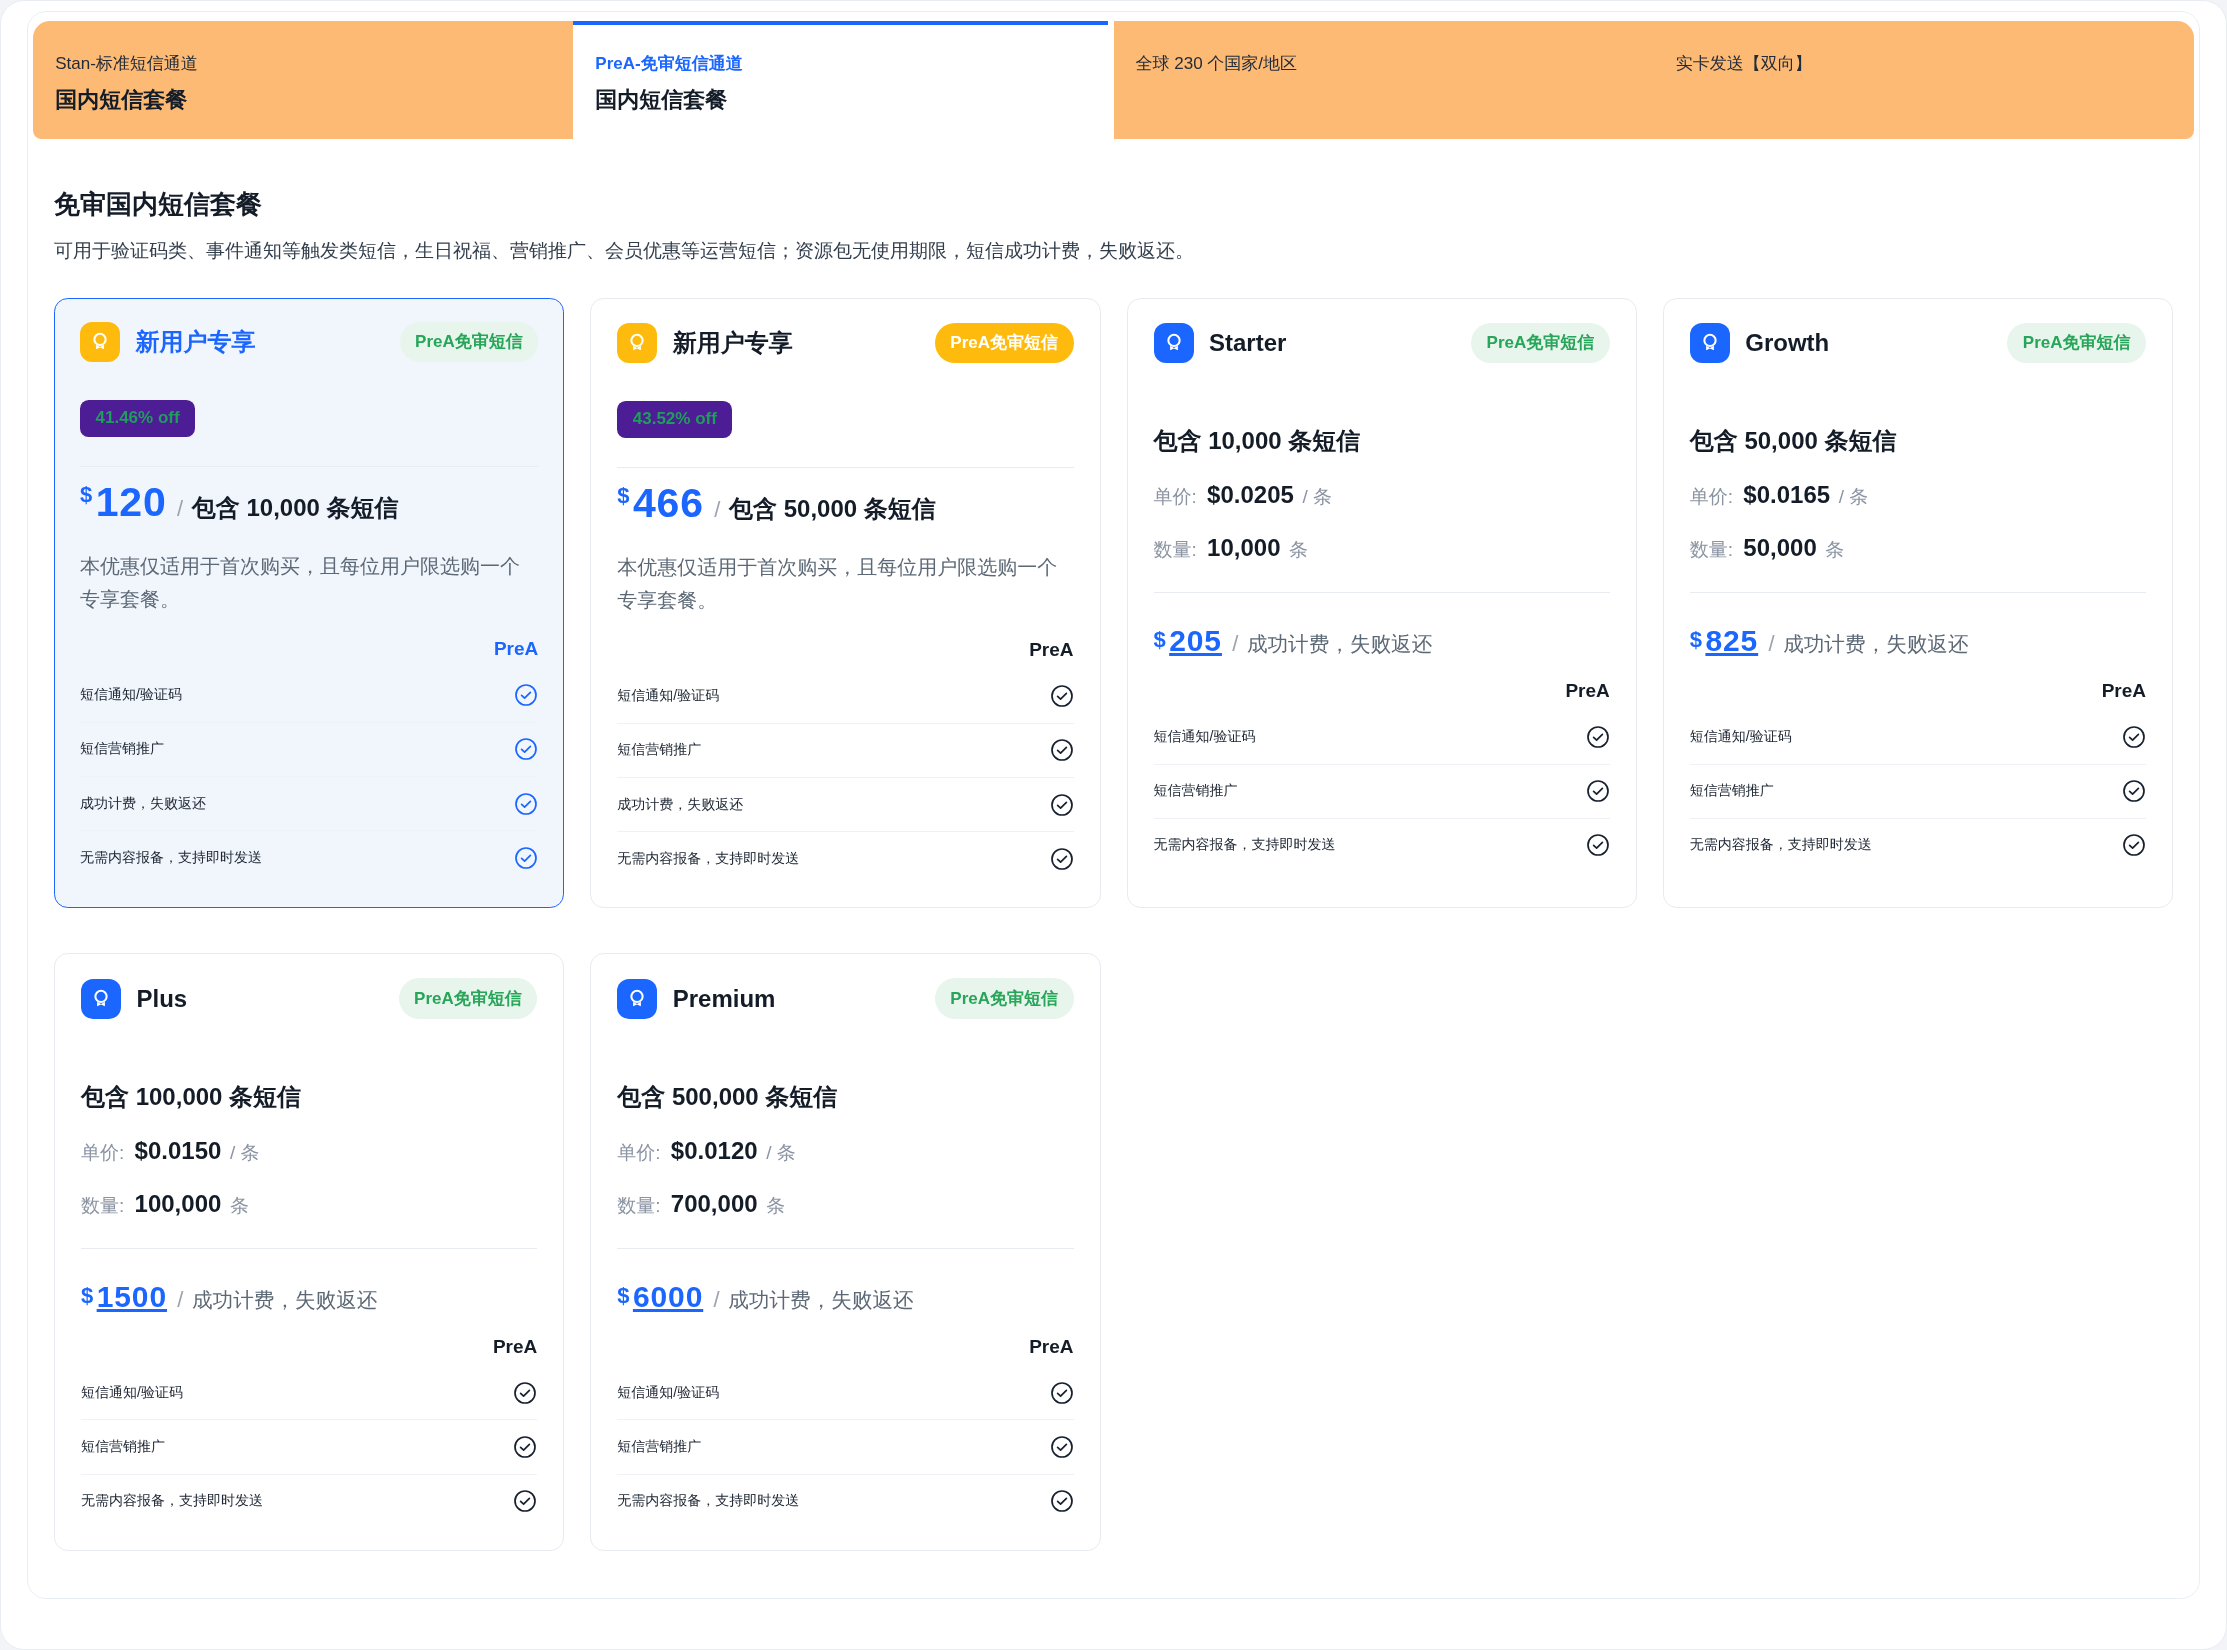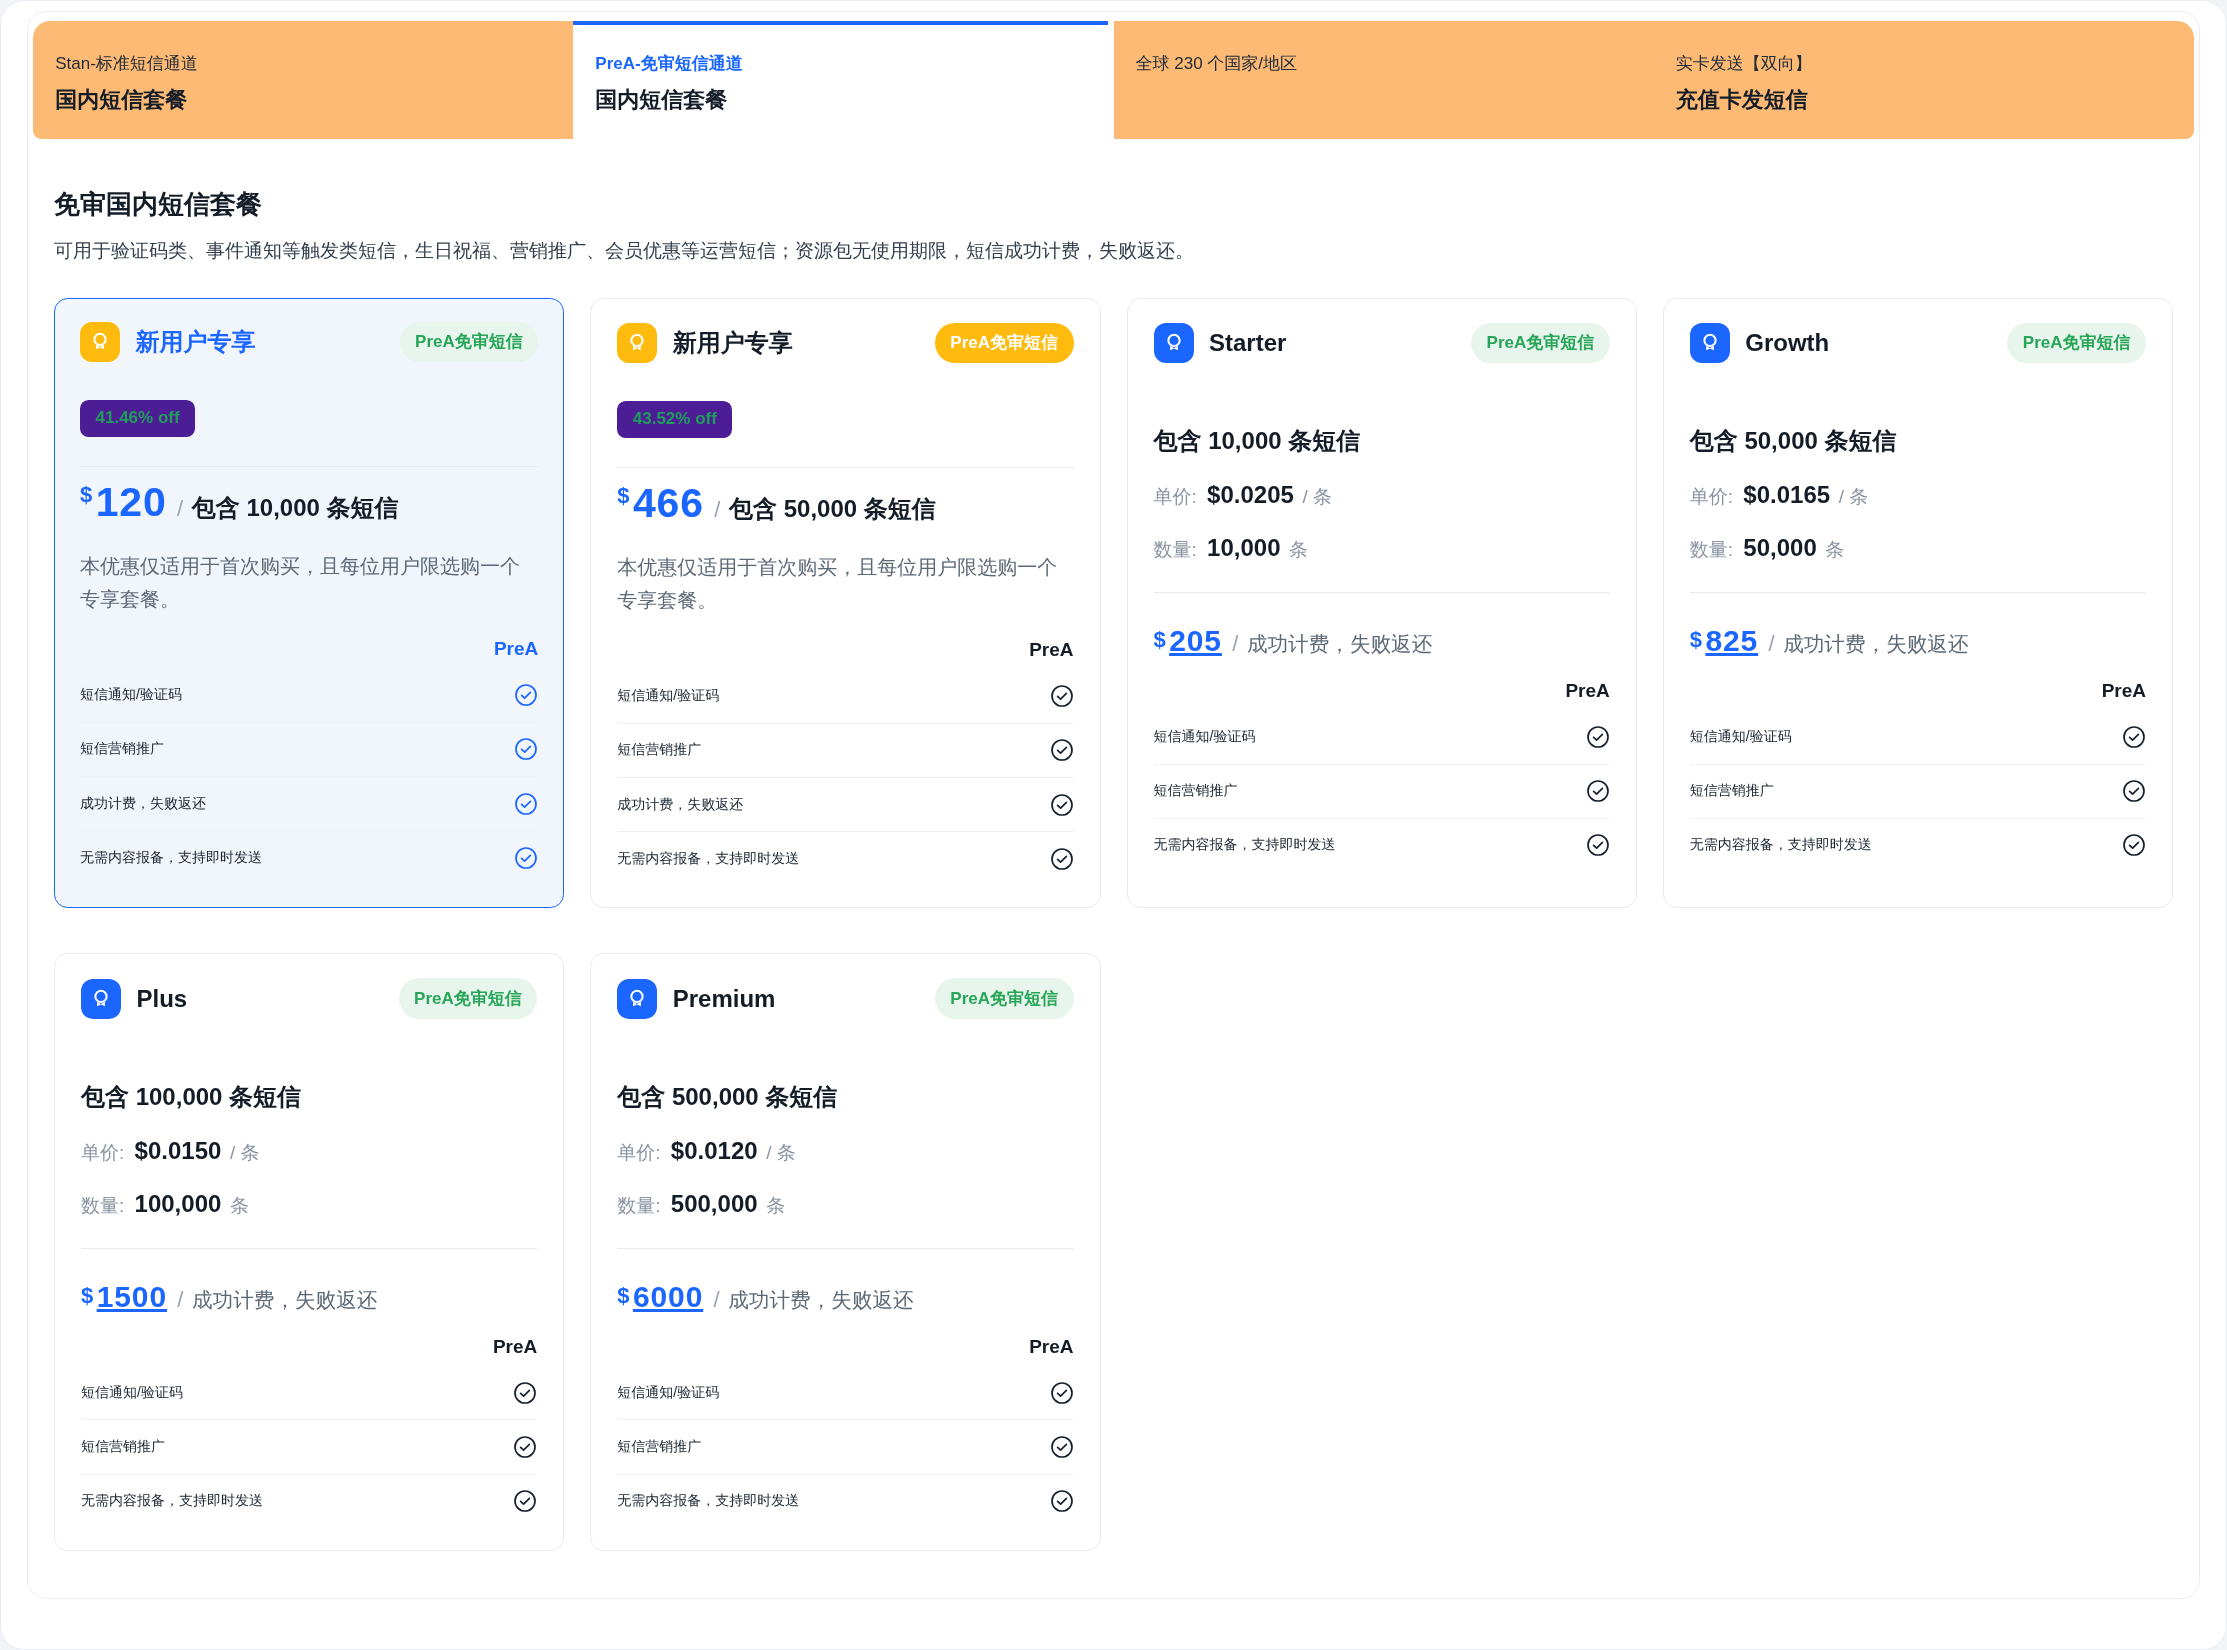--- a/index.html
+++ b/index.html
@@ -137,21 +137,20 @@
   </div>
         <div class="tab active">
     <div class="tab-subtitle">PreA-免审短信通道</div>
     <div class="tab-title">国内短信套餐</div>
   </div>
         <div class="tab">
     <div class="tab-subtitle">全球 230 个国家/地区</div>
   </div>
         <div class="tab">
     <div class="tab-subtitle">实卡发送【双向】</div>
-    <div class="tab-title">充值卡发短信</div>
   </div>
       </div>
 
     <div class="content">
       <h1 class="page-title">免审国内短信套餐</h1>
       <p class="page-subtitle">可用于验证码类、事件通知等触发类短信，生日祝福、营销推广、会员优惠等运营短信；资源包无使用期限，短信成功计费，失败返还。</p>
 
       <div class="grid" id="cards">
           <div class="card selected check-blue">
     <div class="card-head">
@@ -463,21 +462,21 @@
 
     <div class="included">包含 500,000 条短信</div>
 
     <div class="spec-row spec-unit">
       <span class="spec-label">单价:</span>
       <span class="spec-value">$0.0120</span>
       <span class="spec-suffix">/ 条</span>
     </div>
     <div class="spec-row spec-qty">
       <span class="spec-label">数量:</span>
-      <span class="spec-value">500,000</span>
+      <span class="spec-value">700,000</span>
       <span class="spec-suffix">条</span>
     </div>
 
     <div class="divider"></div>
 
     <div class="price-row std-price-row">
       <span class="price-currency">$</span>
       <span class="price-number">6000</span>
       <span class="price-slash">/</span>
       <span class="price-suffix price-suffix-gray">成功计费，失败返还</span>

